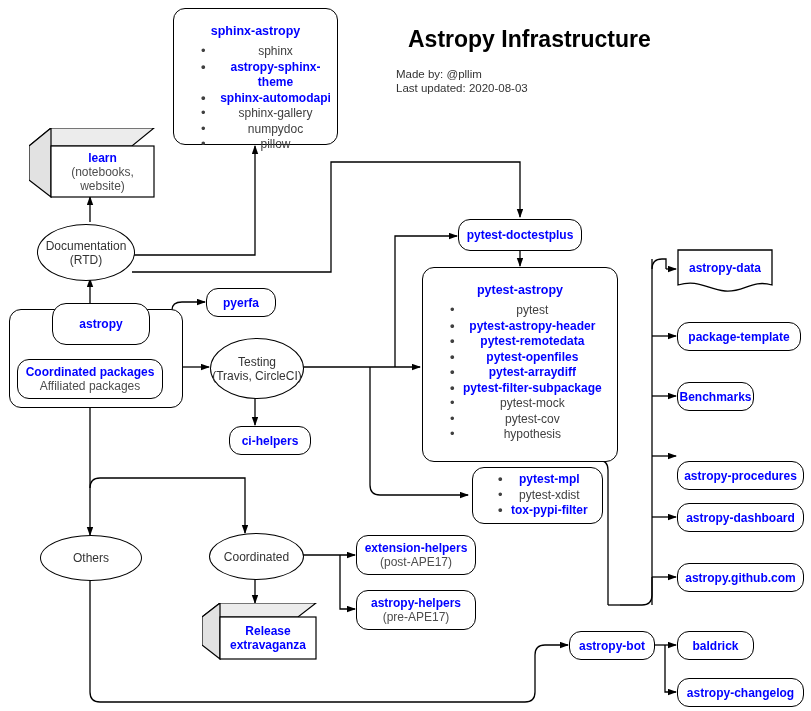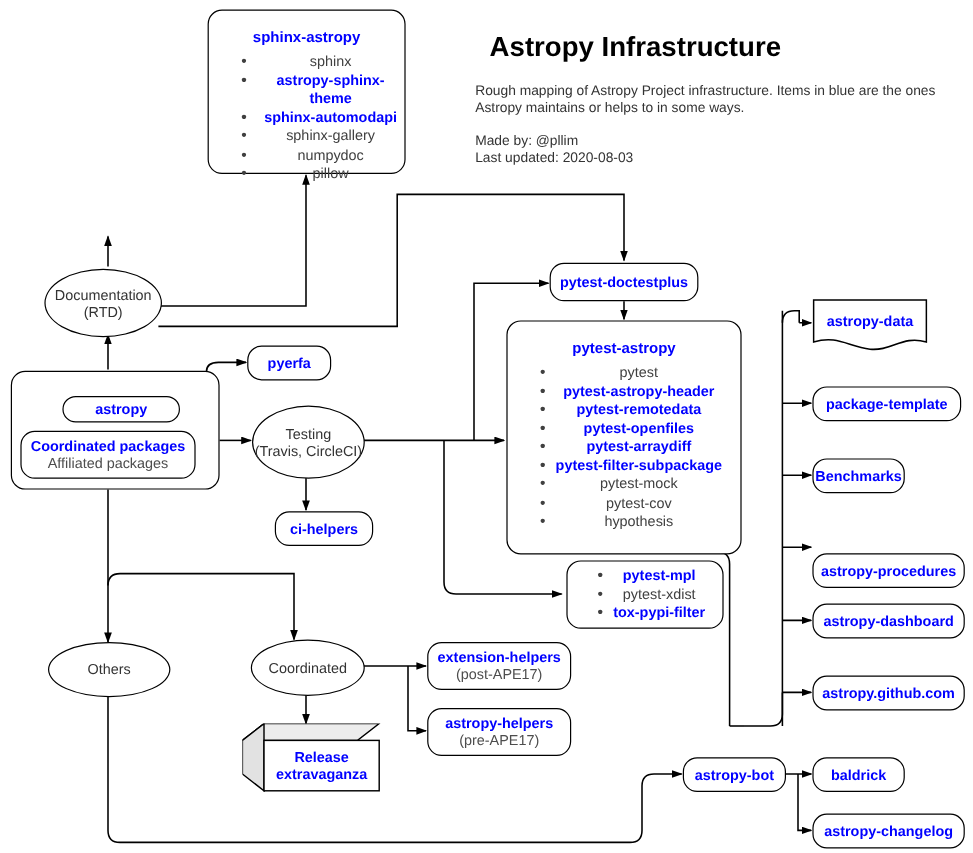--- a/index.html
+++ b/index.html
@@ -109,45 +109,56 @@
       <path d="M652,259 L652,605"></path>
       <path d="M652,577 L652,595 Q652,605 642,605 L620,605"></path>
       <path d="M620,605 L608,605"></path>
       <path d="M608,605 L608,495"></path>
       <path d="M608,495 L608,470 Q608,460 598,460"></path>
     </g>
   </svg>
 
   <div id="header">
     <h1>Astropy Infrastructure</h1>
-    <p class="p1">Rough mapping of Astropy Project infrastructure. Items in blue are the ones Astropy maintains or helps to in some ways.</p>
     <p class="p2">Made by: @pllim</p>
     <p>Last updated: 2020-08-03</p>
   </div>
 
   <div class="node rr listbox" style="left:173px;top:8px;width:165px;height:137px;">
     <div class="hdr blue">sphinx-astropy</div>
     <ul>
       <li>sphinx</li>
       <li class="b">astropy-sphinx-theme</li>
       <li class="b">sphinx-automodapi</li>
       <li>sphinx-gallery</li>
       <li>numpydoc</li>
       <li>pillow</li>
     </ul>
   </div>
 
+  <div class="cube" style="left:29px;top:128px;width:126px;height:70px;">
+    <svg width="126" height="70">
+      <polygon points="0,18 22,0 125,0 103,18" fill="#ececec" stroke="#000" stroke-width="1.2"></polygon>
+      <polygon points="0,18 0,52 22,69 22,0" fill="#e2e2e2" stroke="#000" stroke-width="1.2"></polygon>
+      <rect x="22" y="18" width="103" height="51" fill="#fff" stroke="#000" stroke-width="1.2"></rect>
+    </svg>
+    <div class="face" style="left:22px;top:18px;width:103px;height:51px;">
+      <span class="blue">learn</span>
+      <span class="grey">(notebooks,</span>
+      <span class="grey">website)</span>
+    </div>
+  </div>
 
   <div class="ellipse" style="left:37px;top:224px;width:96px;height:55px;">
     <span>Documentation</span>
     <span>(RTD)</span>
   </div>
 
   <div class="node rr" style="left:9px;top:309px;width:174px;height:99px;"></div>
-  <div class="node rr" style="left:52px;top:330px;width:98px;height:22px;">
+  <div class="node rr" style="left:52px;top:303px;width:98px;height:42px;border-radius:14px;">
     <span class="blue ttl">astropy</span>
   </div>
   <div class="node rr" style="left:17px;top:359px;width:146px;height:40px;">
     <span class="blue ttl">Coordinated packages</span>
     <span class="ttl grey">Affiliated packages</span>
   </div>
 
   <div class="node rr" style="left:206px;top:288px;width:70px;height:29px;">
     <span class="blue ttl">pyerfa</span>
   </div>

